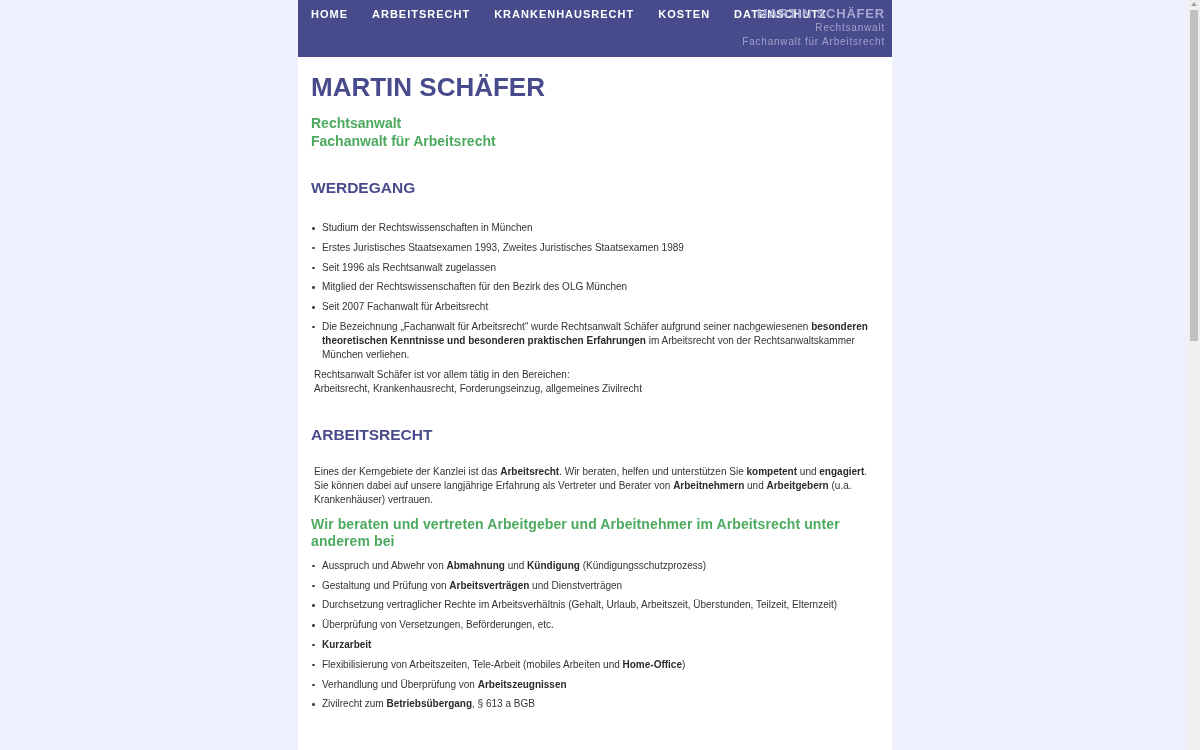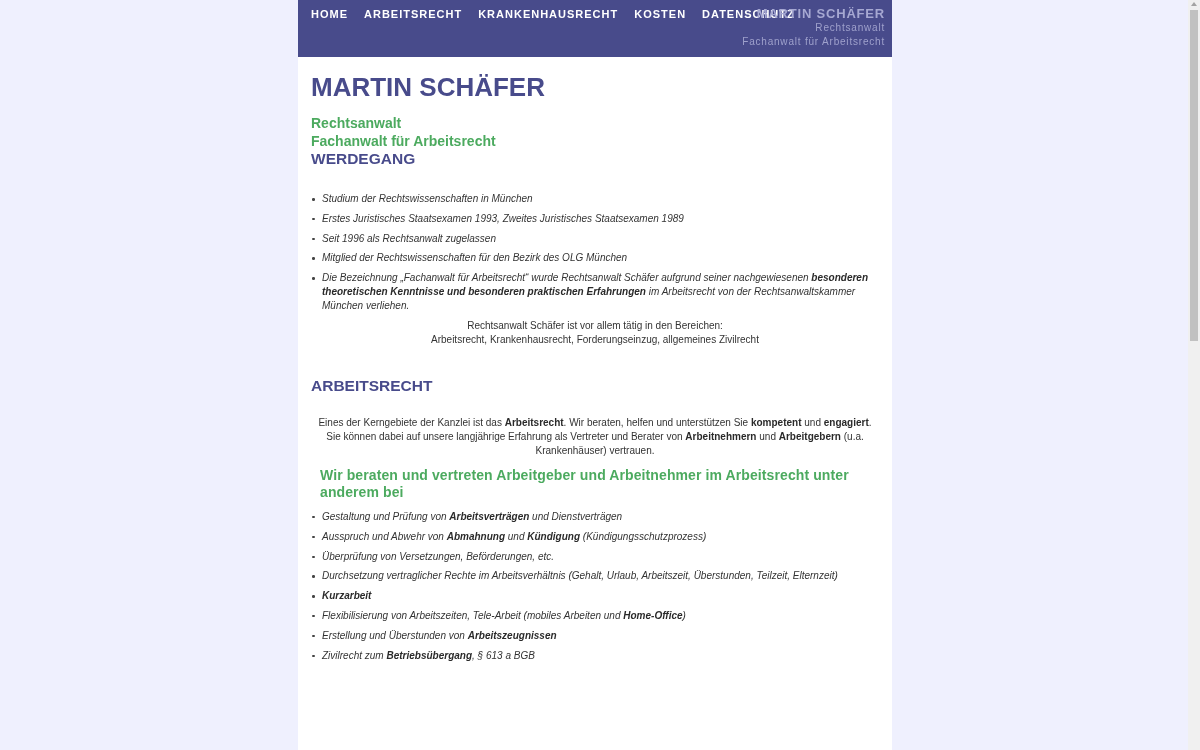--- a/index.html
+++ b/index.html
@@ -12,21 +12,21 @@
     .page {
       position:absolute; left:298px; top:0; width:594px; height:750px;
       background:#ffffff;
       overflow:hidden;
     }
     .topbar {
       position:relative; height:57px; background:#484b8b;
     }
     .nav {
       position:absolute; left:13px; top:8px;
-      display:flex; gap:0;
+      display:flex; gap:8px;
     }
     .nav a {
       color:#ffffff; font-weight:bold; font-size:11px; letter-spacing:1px;
       text-decoration:none; margin-right:16px; line-height:13px;
     }
     .brand {
       position:absolute; right:7px; top:7px; text-align:right;
       color:#9fa1cc; letter-spacing:0.8px;
     }
     .brand .name { font-size:13px; font-weight:bold; line-height:14px; color:#a6a8d2; }
@@ -35,41 +35,41 @@
     h1 {
       margin:0; padding-top:16px; font-size:26px; color:#484b8b; font-weight:bold;
       line-height:28px;
     }
     .subtitle {
       margin-top:14px; color:#4caa5f; font-weight:bold; font-size:14px; line-height:17.5px;
     }
     h2 {
       margin:0; font-size:15.5px; font-weight:bold; color:#484b8b; line-height:18px;
     }
-    h2.werdegang { }
+    h2.werdegang { margin-top:29px; }
     h2.arbeitsrecht { margin-top:30px; }
     ul {
-      list-style:none; margin:0; padding:0;font-style:italic;
+      list-style:none; margin:0; padding:0;
     }
     ul li {
       position:relative; padding-left:11px; font-size:10px; line-height:14px;
       margin-bottom:5.8px; color:#333333;
     }
     ul li::before {
       content:""; position:absolute; left:1px; top:6px; width:2.5px; height:2.5px;
       background:#444444; border-radius:50%;
     }
     ul.list1 { margin-top:24px; }
     ul.list2 { margin-top:9px; }
     b { color:#2a2a2a; }
-    p { margin:3px; font-size:10px; line-height:14px; color:#333333;text-align:center; }
+    p { margin:3px; font-size:10px; line-height:14px; color:#333333; }
     p.taetig { margin-top:3px; }
     p.intro { margin-top:21px; }
     h3 {
-      margin:9px 0 0 9px; font-size:14px; font-weight:bold; color:#4caa5f; line-height:17px;
+      margin:9px 0 0 0; font-size:14px; font-weight:bold; color:#4caa5f; line-height:17px;
       letter-spacing:0.1px;
     }
     .scrollbar {
       position:absolute; right:0; top:0; width:12px; height:750px; background:#f0f0f0;
     }
     .scrollbar .thumb {
       position:absolute; left:2px; top:10px; width:8px; height:331px; background:#c1c1c1;
     }
     .scrollbar .arrow {
       position:absolute; left:3px; top:2px; width:0; height:0;
@@ -101,39 +101,40 @@
       <div>Rechtsanwalt</div>
       <div>Fachanwalt für Arbeitsrecht</div>
     </div>
 
     <h2 class="werdegang">WERDEGANG</h2>
     <ul class="list1">
       <li>Studium der Rechtswissenschaften in München</li>
       <li>Erstes Juristisches Staatsexamen 1993, Zweites Juristisches Staatsexamen 1989</li>
       <li>Seit 1996 als Rechtsanwalt zugelassen</li>
       <li>Mitglied der Rechtswissenschaften für den Bezirk des OLG München</li>
+      <li>Seit 2007 Fachanwalt für Arbeitsrecht</li>
       <li><span>Die Bezeichnung „Fachanwalt für Arbeitsrecht“ wurde Rechtsanwalt Schäfer aufgrund seiner nachgewiesenen </span><b>besonderen theoretischen Kenntnisse und besonderen praktischen Erfahrungen</b><span> im Arbeitsrecht von der Rechtsanwaltskammer München verliehen.</span></li>
     </ul>
     <p class="taetig">
       <span>Rechtsanwalt Schäfer ist vor allem tätig in den Bereichen:</span><br>
       <span>Arbeitsrecht, Krankenhausrecht, Forderungseinzug, allgemeines Zivilrecht</span>
     </p>
 
     <h2 class="arbeitsrecht">ARBEITSRECHT</h2>
     <p class="intro"><span>Eines der Kerngebiete der Kanzlei ist das </span><b>Arbeitsrecht</b><span>. Wir beraten, helfen und unterstützen Sie </span><b>kompetent</b><span> und </span><b>engagiert</b><span>. Sie können dabei auf unsere langjährige Erfahrung als Vertreter und Berater von </span><b>Arbeitnehmern</b><span> und </span><b>Arbeitgebern</b><span> (u.a. Krankenhäuser) vertrauen.</span></p>
 
     <h3>Wir beraten und vertreten Arbeitgeber und Arbeitnehmer im Arbeitsrecht unter anderem bei</h3>
     <ul class="list2">
+      <li><span>Ausspruch und Abwehr von </span><b>Abmahnung</b><span> und </span><b>Kündigung</b><span> (Kündigungsschutzprozess)</span></li>
       <li><span>Gestaltung und Prüfung von </span><b>Arbeitsverträgen</b><span> und Dienstverträgen</span></li>
-      <li><span>Ausspruch und Abwehr von </span><b>Abmahnung</b><span> und </span><b>Kündigung</b><span> (Kündigungsschutzprozess)</span></li>
+      <li><span>Durchsetzung vertraglicher Rechte im Arbeitsverhältnis (Gehalt, Urlaub, Arbeitszeit, Überstunden, Teilzeit, Elternzeit)</span></li>
       <li><span>Überprüfung von Versetzungen, Beförderungen, etc.</span></li>
-      <li><span>Durchsetzung vertraglicher Rechte im Arbeitsverhältnis (Gehalt, Urlaub, Arbeitszeit, Überstunden, Teilzeit, Elternzeit)</span></li>
       <li><b>Kurzarbeit</b></li>
       <li><span>Flexibilisierung von Arbeitszeiten, Tele-Arbeit (mobiles Arbeiten und </span><b>Home-Office</b><span>)</span></li>
-      <li><span>Erstellung und Überstunden von </span><b>Arbeitszeugnissen</b></li>
+      <li><span>Verhandlung und Überprüfung von </span><b>Arbeitszeugnissen</b></li>
       <li><span>Zivilrecht zum </span><b>Betriebsübergang</b><span>, § 613 a BGB</span></li>
 
     </ul>
   </div>
 </div>
 
 <div class="scrollbar">
   <div class="arrow"></div>
   <div class="thumb"></div>
 </div>

